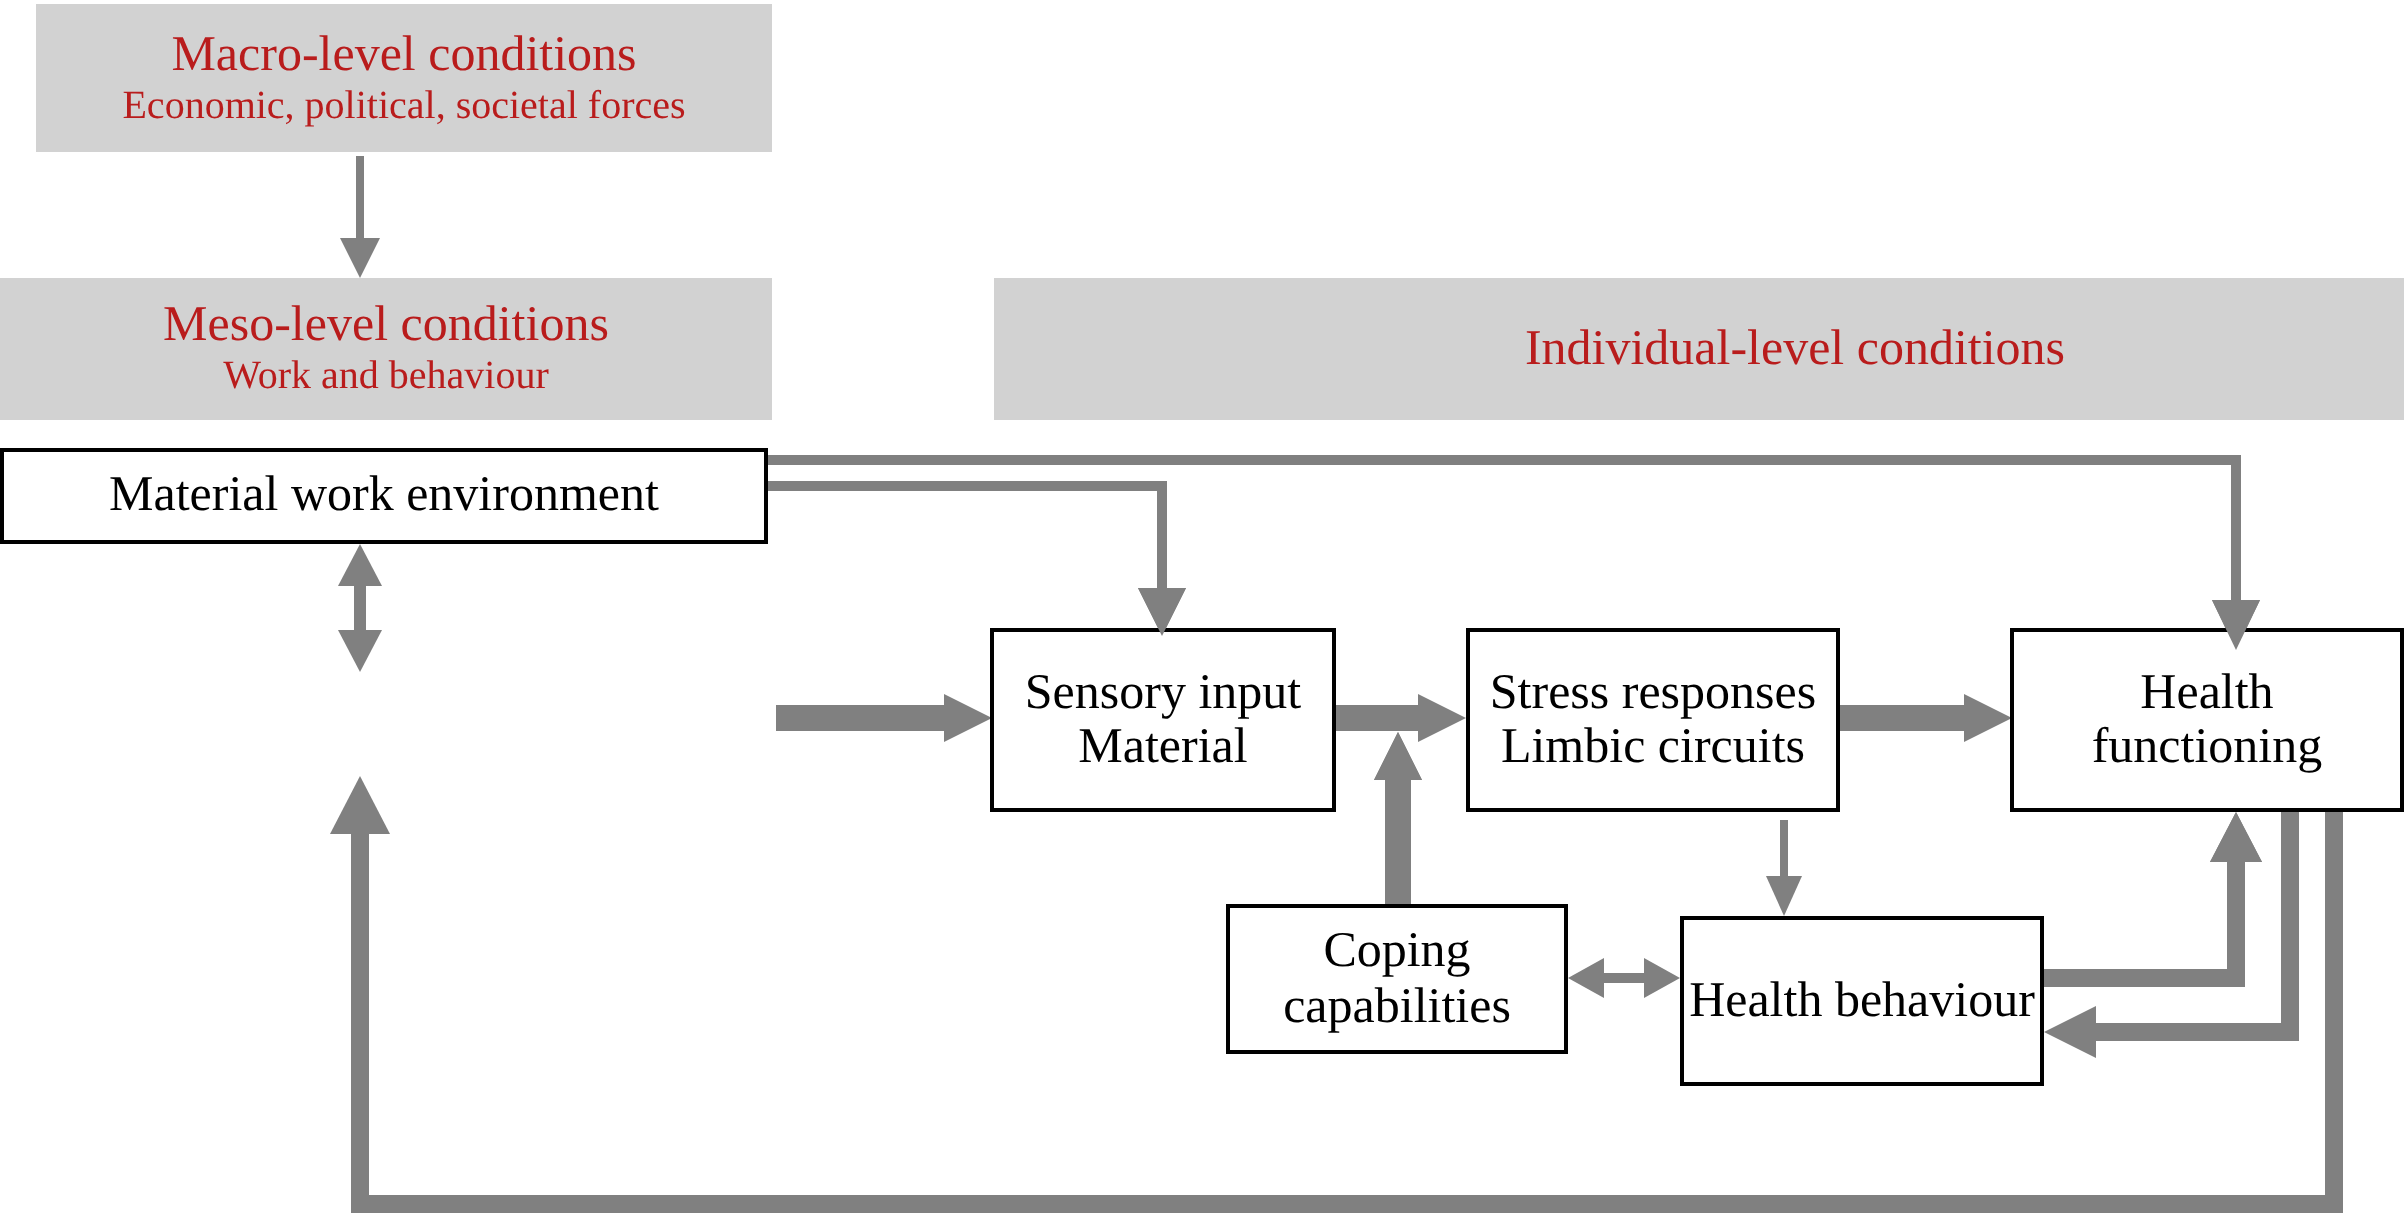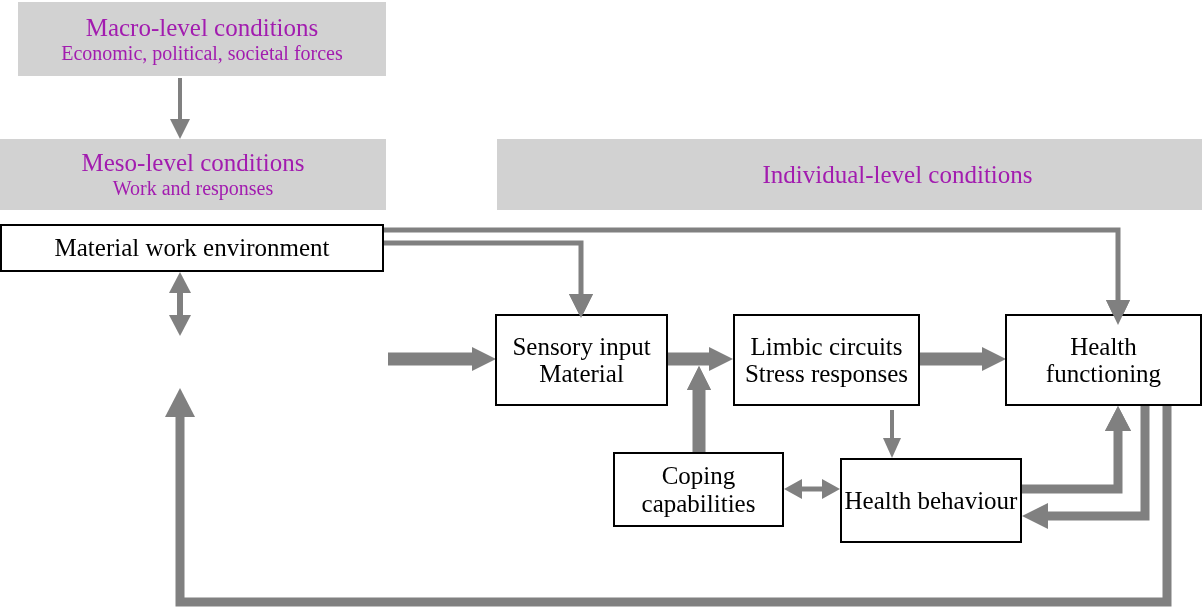--- a/index.html
+++ b/index.html
@@ -16,21 +16,21 @@
     overflow: hidden;
   }
   .band {
     position: absolute;
     background: #d2d2d2;
     display: flex;
     flex-direction: column;
     align-items: center;
     justify-content: center;
     text-align: center;
-    color: #a21caf;
+    color: #b91c1c;
     box-sizing: border-box;
   }
   .band .t1 { font-size: 25px; line-height: 1.12; }
   .band .t2 { font-size: 20px; line-height: 1.12; text-align: right; }
 
   .nodebox {
     position: absolute;
     background: #ffffff;
     border: 2px solid #000000;
     display: flex;
@@ -60,21 +60,21 @@
 
 <div id="canvas">
 
   <div class="band" style="left:18px; top:2px; width:368px; height:74px;">
     <div class="t1">Macro-level conditions</div>
     <div class="t2">Economic, political, societal forces</div>
   </div>
 
   <div class="band" style="left:0px; top:139px; width:386px; height:71px;">
     <div class="t1">Meso-level conditions</div>
-    <div class="t2">Work and responses</div>
+    <div class="t2">Work and behaviour</div>
   </div>
 
   <div class="band" style="left:497px; top:139px; width:801px; height:71px;">
     <div class="t1">Individual-level conditions</div>
   </div>
 
   <svg class="wires" viewBox="0 0 1202 613" preserveAspectRatio="none">
 
     <g>
       <line x1="180" y1="78" x2="180" y2="127" stroke="#808080" stroke-width="4"></line>
@@ -149,22 +149,22 @@
     <div class="l">Material work environment</div>
   </div>
 
 
   <div class="nodebox" style="left:495px; top:314px; width:173px; height:92px;">
     <div class="l">Sensory input</div>
     <div class="l">Material</div>
   </div>
 
   <div class="nodebox" style="left:733px; top:314px; width:187px; height:92px;">
+    <div class="l">Stress responses</div>
     <div class="l">Limbic circuits</div>
-    <div class="l">Stress responses</div>
   </div>
 
   <div class="nodebox" style="left:1005px; top:314px; width:197px; height:92px;">
     <div class="l">Health</div>
     <div class="l">functioning</div>
   </div>
 
   <div class="nodebox" style="left:613px; top:452px; width:171px; height:75px;">
     <div class="l">Coping</div>
     <div class="l">capabilities</div>

